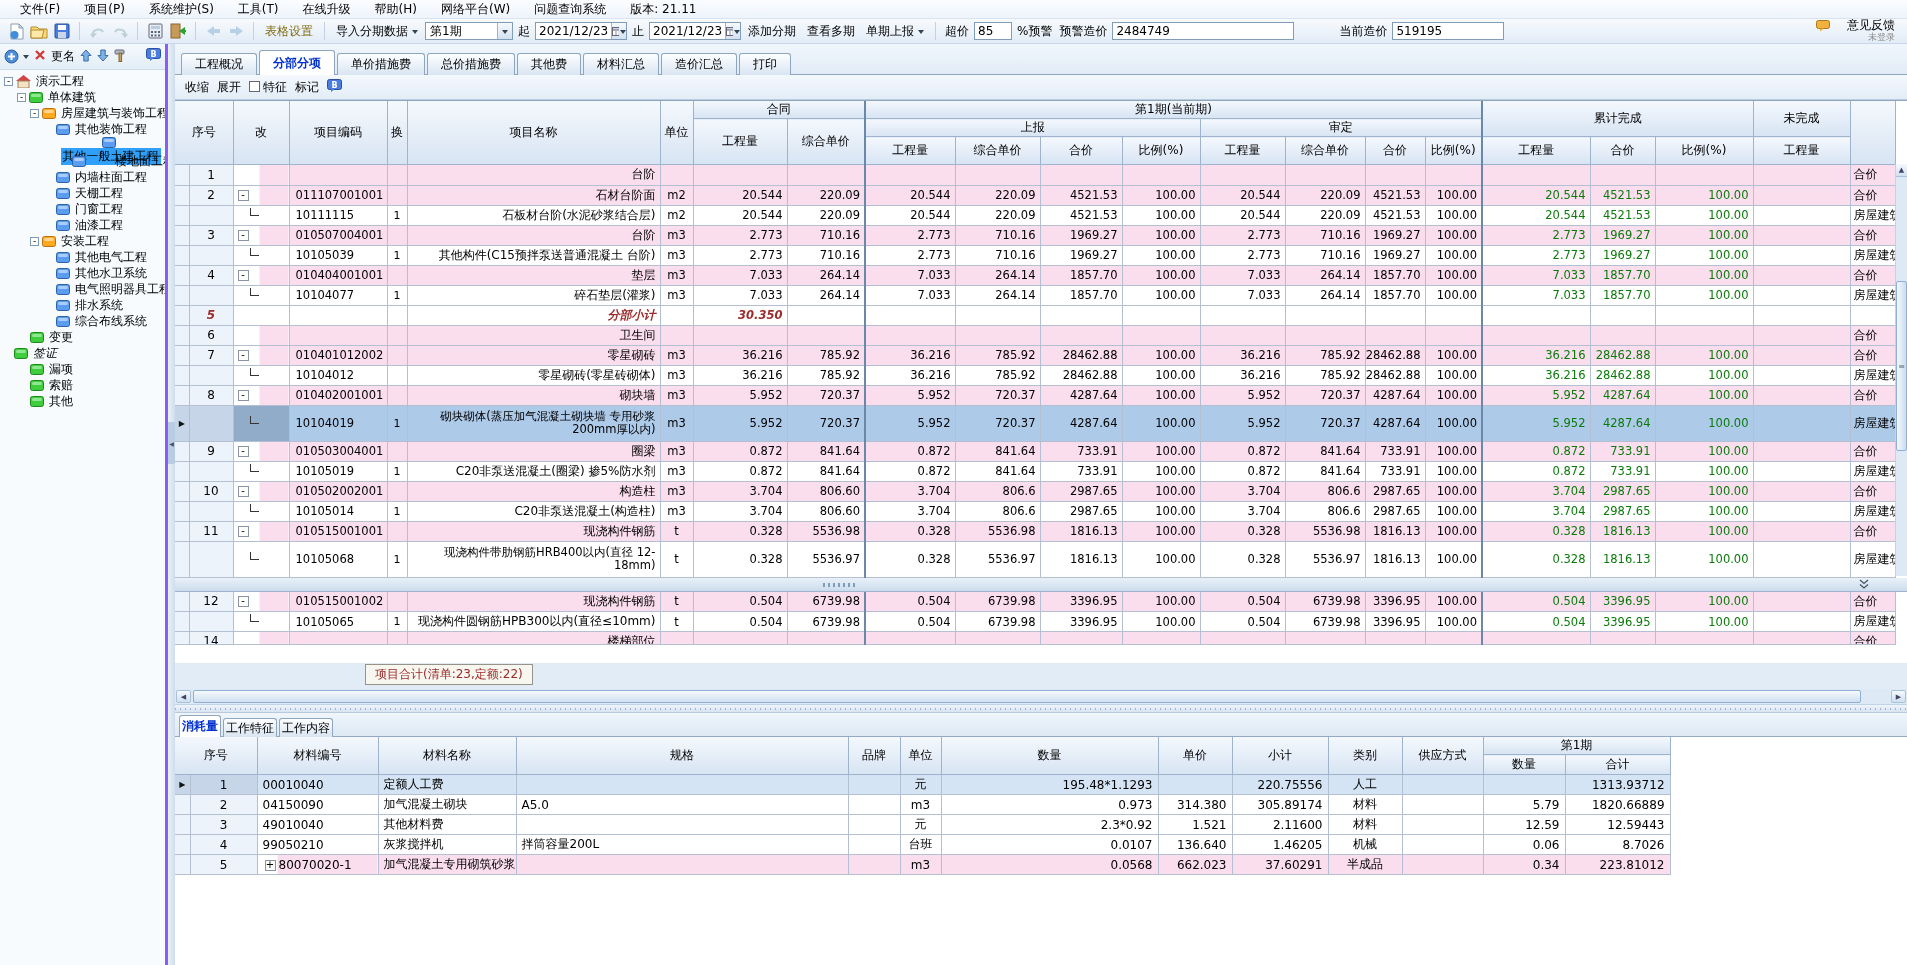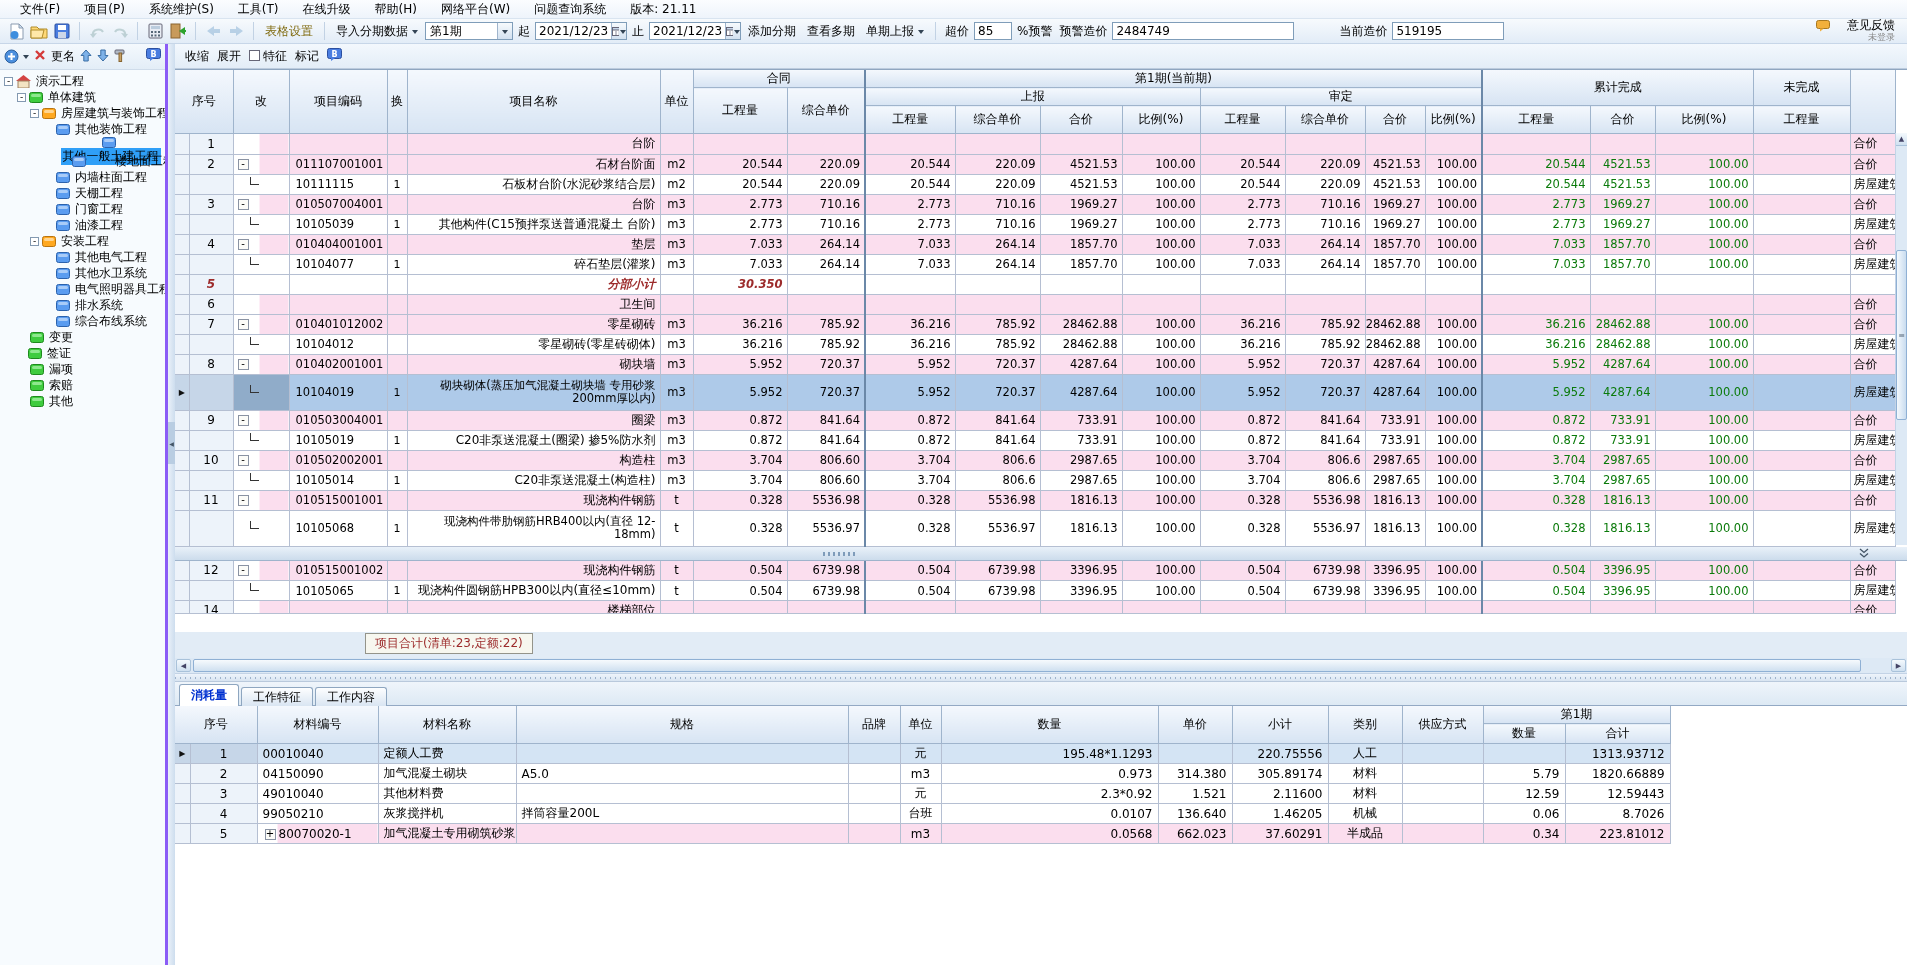--- a/index.html
+++ b/index.html
@@ -99,21 +99,21 @@
   .hs-btn{position:absolute;top:1px;width:15px;height:13px;display:flex;align-items:center;justify-content:center;font-size:7px;color:#446;background:linear-gradient(#f4f9fd,#cfe0f0);border:1px solid #a9c2da;border-radius:2px}
   .hs-btn.l{left:1px}.hs-btn.r{right:1px}
   .hs-thumb{position:absolute;left:18px;top:1px;width:1668px;height:13px;background:linear-gradient(#f6fafd,#cfe0f0);border:1px solid #8fb0d4;border-radius:2px}
 
   .hsplit2{width:1732px;height:8px;background:linear-gradient(#eef4fb,#d8e4f1);border-bottom:1px solid #b9c9dc;position:relative}
   .hsplit2 .dots{position:absolute;left:0;top:3px;width:100%;height:2px;background:repeating-linear-gradient(90deg,#9cb2cc 0 1px,transparent 1px 5px)}
 
   
   .bottom-panel{flex:1;background:#fff;display:flex;flex-direction:column}
   .btabs{height:24px;display:flex;align-items:flex-end;padding-left:4px;background:linear-gradient(#eff5fb,#dde9f4);border-bottom:1px solid #93a9c4}
-  .btabs .tab{height:19px;line-height:18px;padding:0 11px}
+  .btabs .tab{height:19px;line-height:18px;padding:0 2px}
   .btabs .tab.active{height:22px;line-height:21px}
   table.bt{border-collapse:collapse;table-layout:fixed;width:1495px}
   .bt th,.bt td{border-right:1px solid #b5bfd2;border-bottom:1px solid #b5bfd2;overflow:hidden;white-space:nowrap;vertical-align:middle;font-weight:normal;font-size:12px}
   .bt thead th{background:linear-gradient(#f4f8fd,#d7e4f3);text-align:center;border-right-color:#9fb4cc;border-bottom-color:#9fb4cc}
   .bh1 th{height:17px}.bh2 th{height:20px}
   tr.br{height:20px}
   tr.br td{background:#fff}
   tr.br td.c-gut,tr.br td.b-seq{background:#edf3fa}
   tr.br.bsel td{background:#d4e4f4}
   tr.br.bsel td.c-gut,tr.br.bsel td.b-seq{background:#c6d6e8}
@@ -456,21 +456,21 @@
           </div>
           <div class="tree-item" style="padding-left: 30px; text-align: right;">
             <span class="ticon">
               <svg width="14" height="11">
                 <rect x="0.5" y="0.5" width="13" height="10" rx="2" fill="#3fcc3f" stroke="#1e8a1e"></rect>
                 <rect x="2" y="2" width="10" height="3" rx="1.5" fill="#8ee88e"></rect>
               </svg>
             </span>
             <span class="tlab">变更</span>
           </div>
-          <div class="tree-item" style="padding-left: 28px;">
+          <div class="tree-item" style="padding-left: 14px; font-style: italic;">
             <span class="ticon">
               <svg width="14" height="11">
                 <rect x="0.5" y="0.5" width="13" height="10" rx="2" fill="#3fcc3f" stroke="#1e8a1e"></rect>
                 <rect x="2" y="2" width="10" height="3" rx="1.5" fill="#8ee88e"></rect>
               </svg>
             </span>
             <span class="tlab">签证</span>
           </div>
           <div class="tree-item" style="padding-left: 30px;">
             <span class="ticon">
@@ -501,20 +501,30 @@
           </div>
         </div>
     </div>
 
     <div class="vsplit">
         <span class="coll">◀</span>
       </div>
 
     <div class="main">
 
+      <div class="mtabs" id="mtabs">
+          <span class="tab">工程概况</span>
+          <span class="tab active">分部分项</span>
+          <span class="tab">单价措施费</span>
+          <span class="tab">总价措施费</span>
+          <span class="tab">其他费</span>
+          <span class="tab">材料汇总</span>
+          <span class="tab">造价汇总</span>
+          <span class="tab">打印</span>
+        </div>
 
       <div class="gtoolbar">
         <span>收缩</span>
         <span>展开</span>
         <span><span class="chk"></span><span>特征</span></span>
         <span>标记</span>
         <span><svg width="15" height="14">
               <rect x="0.5" y="0.5" width="14" height="10" rx="2" fill="#4a7de0" stroke="#2b4fa0"></rect>
               <polygon points="4,10 4,13 8,10" fill="#4a7de0"></polygon>
               <text x="7.5" y="8.5" font-size="8" fill="#fff" text-anchor="middle" font-weight="bold">B</text>

